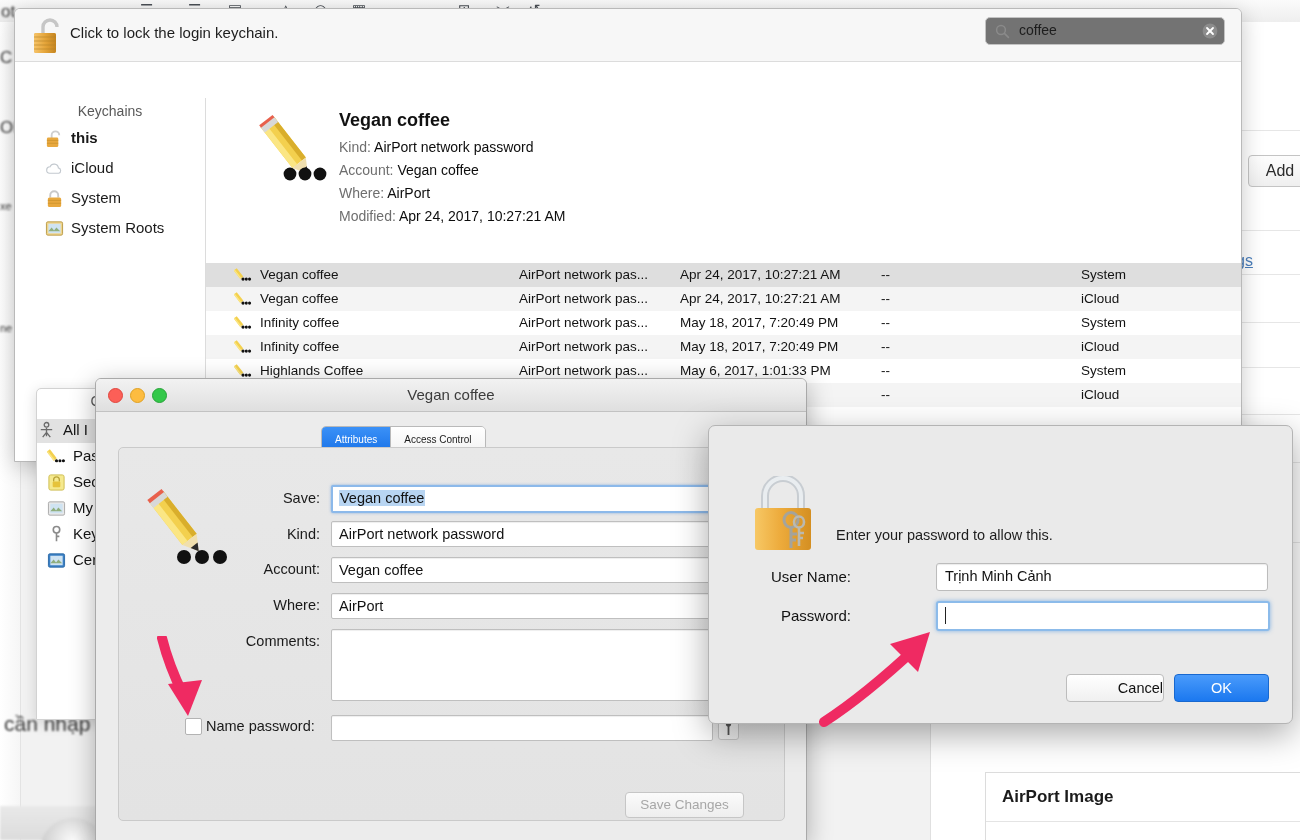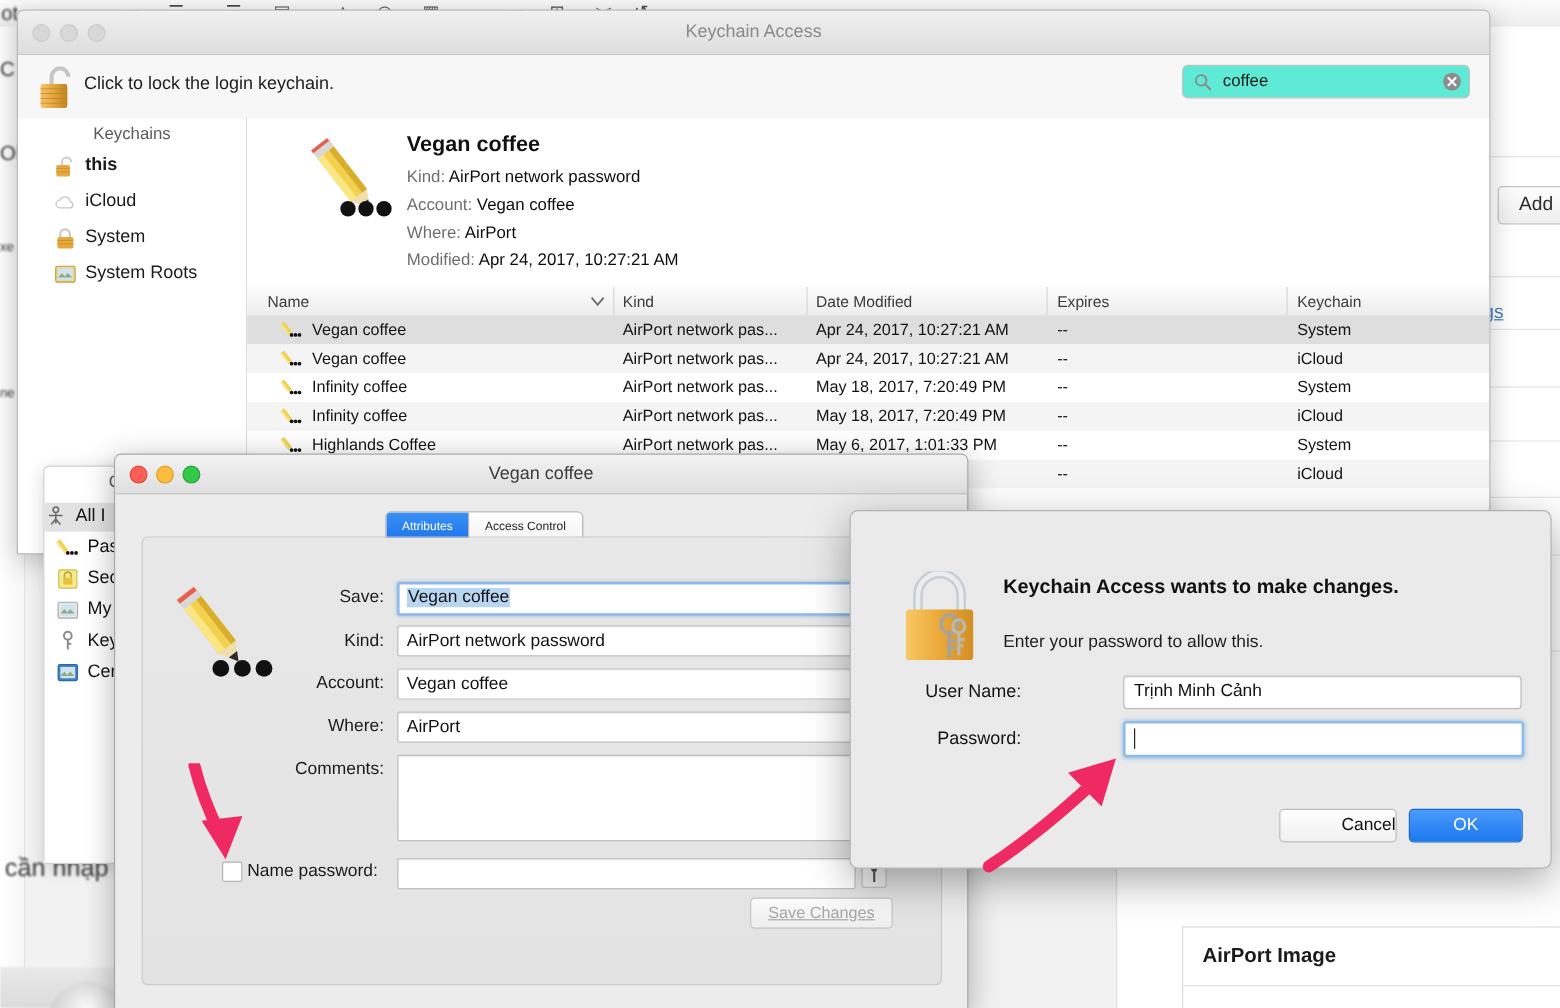--- a/index.html
+++ b/index.html
@@ -86,21 +86,21 @@
   }
   #kc-lockbar{
     position:relative;height:52px;background:#f7f7f7;
     border-bottom:1px solid #dcdcdc;
   }
   #kc-lock-label{
     position:absolute;left:55px;top:15px;font-size:15px;color:#1d1d1d;
   }
   #kc-search-wrap{
     position:absolute;right:16px;top:8px;width:238px;height:26px;
-    background:#5eead4;border:1px solid #c3c3c3;border-radius:5px;text-align:center;
+    background:#737373;border:1px solid #c3c3c3;border-radius:5px;text-align:center;
   }
   #kc-search-input{
     position:absolute;left:33px;top:4px;font-size:14px;color:#1d1d1d;
   }
   #kc-sidebar{
     position:absolute;left:0;top:89px;width:190px;height:363px;
     background:#ffffff;border-right:1px solid #dcdcdc;
   }
   #kc-sidebar .sb-head{
     position:absolute;left:0;top:5px;width:190px;text-align:center;
@@ -175,23 +175,23 @@
   }
   .vinput span{position:absolute;left:7px;top:4px;}
   #vi-name{border:2px solid #8cb9ea;box-shadow:0 0 3px rgba(90,150,220,.65);}
   #vi-name span{background:#b8d5f2;padding:0 1px;left:6px;top:3px;}
   #vd-showpass-box{
     position:absolute;left:185px;top:718px;width:15px;height:15px;
     background:#fff;border:1px solid #b3b3b3;border-radius:2px;
   }
   #vd-showpass-label{position:absolute;left:206px;top:718px;font-size:14.5px;color:#1a1a1a;}
   #vd-save-btn{
-    position:absolute;left:625px;top:748px;width:117px;height:24px;
+    position:absolute;left:625px;top:792px;width:117px;height:24px;
     background:linear-gradient(#fbfbfb,#eeeeee);border:1px solid #c6c6c6;
-    border-radius:4px;font-size:13.5px;color:#a7a7a7;text-align:center;line-height:24px;text-decoration:underline;
+    border-radius:4px;font-size:13.5px;color:#a7a7a7;text-align:center;line-height:24px;
   }
   #vd-eye{
     position:absolute;left:718px;top:716px;width:19px;height:22px;
     background:linear-gradient(#fafafa,#ececec);border:1px solid #c4c4c4;border-radius:3px;
   }
 
   
   #pw-dialog{
     position:absolute;left:708px;top:425px;width:583px;height:297px;
     background:#eaeaea;border:1px solid #b4b4b4;border-radius:7px;
@@ -276,26 +276,20 @@
     <div class="fsep"></div>
   </div>
 
   <div id="bg-bottom-band"></div>
   <span class="bg-ghost-text" style="left:4px;top:712px;font-size:21px;">cần nhập</span>
   <div id="bg-circle"></div>
 </div>
 
 <div id="keychain-window">
 
-  <div id="kc-titlebar">
-    <div class="traffic inactive" style="left:12px;"></div>
-    <div class="traffic inactive" style="left:35px;"></div>
-    <div class="traffic inactive" style="left:58px;"></div>
-    <div id="kc-title">Keychain Access</div>
-  </div>
 
   <div id="kc-lockbar">
 
     <svg class="abs" style="left:16px;top:8px;" width="34" height="38" viewBox="0 0 34 38">
       <path d="M12 18 V10 a7 7 0 0 1 14 0" fill="none" stroke="#c6c6c6" stroke-width="3.4"></path>
       <rect x="3" y="16" width="22" height="20" rx="2" fill="#e8a53a"></rect>
       <rect x="3" y="16" width="22" height="20" rx="2" fill="url(#g1)"></rect>
       <defs>
           <linearGradient id="g1" x1="0" y1="0" x2="1" y2="0">
         <stop offset="0" stop-color="#f6c46a"></stop>
@@ -400,34 +394,20 @@
       <span class="dk">Where:</span>
       <span class="dv">AirPort</span>
     </div>
     <div class="dfield" style="left:133px;top:110px;">
       <span class="dk">Modified:</span>
       <span class="dv">Apr 24, 2017, 10:27:21 AM</span>
     </div>
   </div>
 
   <div id="kc-table">
-    <div id="kc-thead">
-      <span class="th" style="left:17px;">Name</span>
-      <svg class="abs" style="left:286px;top:8px;" width="12" height="9" viewBox="0 0 12 9">
-        <path d="M1 1 L6 7 L11 1" fill="none" stroke="#6a6a6a" stroke-width="1.5"></path>
-      </svg>
-      <div class="thdiv" style="left:305px;"></div>
-      <span class="th" style="left:313px;">Kind</span>
-      <div class="thdiv" style="left:466px;"></div>
-      <span class="th" style="left:474px;">Date Modified</span>
-      <div class="thdiv" style="left:666px;"></div>
-      <span class="th" style="left:675px;">Expires</span>
-      <div class="thdiv" style="left:866px;"></div>
-      <span class="th" style="left:875px;">Keychain</span>
-    </div>
 
     <div class="trow sel" style="top:24px;">
       <svg class="rowicon" viewBox="0 0 22 18">
         <g transform="rotate(-38 7 8)">
             <rect x="4" y="0" width="4.6" height="13" fill="#f3d04e"></rect>
         <rect x="4" y="0" width="1.7" height="13" fill="#fbe684"></rect>
         <path d="M4 13 L6.3 17 L8.6 13 z" fill="#efe0b0"></path>
             <path d="M5.3 15.3 L6.3 17 L7.3 15.3 z" fill="#2b2b2b"></path>
           </g>
         <circle cx="11" cy="14" r="1.9" fill="#111"></circle>
@@ -675,21 +655,20 @@
     </linearGradient>
       </defs>
     <g opacity=".85">
       <ellipse cx="44" cy="44" rx="7" ry="7.5" fill="none" stroke="#9aa4ae" stroke-width="3"></ellipse>
       <path d="M44 51 L44 72 M44 58 h6 M44 64 h5" stroke="#9aa4ae" stroke-width="3" fill="none"></path>
       <ellipse cx="52" cy="46" rx="5" ry="5.5" fill="none" stroke="#b6bfc7" stroke-width="2.6"></ellipse>
       <path d="M52 51 L52 70 M52 57 h5 M52 62 h4" stroke="#b6bfc7" stroke-width="2.6" fill="none"></path>
     </g>
   </svg>
 
-  <div id="pw-heading">Keychain Access wants to make changes.</div>
   <div id="pw-sub">Enter your password to allow this.</div>
 </div>
 
 <span class="pwlabel" style="left:710px;top:568px;width:117px;">User Name:</span>
 <div class="pwinput" style="left:936px;top:563px;width:330px;height:26px;">
   <span>Trịnh Minh Cảnh</span>
 </div>
 
 <span class="pwlabel" style="left:710px;top:607px;width:117px;">Password:</span>
 <div class="pwinput" id="pw-pass-field" style="left:936px;top:601px;width:330px;height:26px;">

